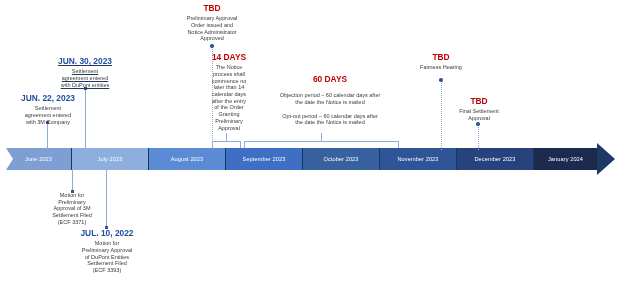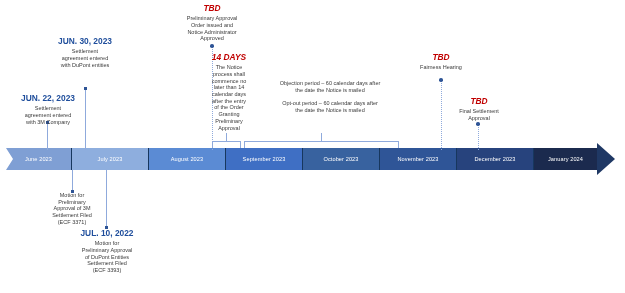--- a/index.html
+++ b/index.html
@@ -103,21 +103,20 @@
   }
   .hdr {
     font-size: 8.4px;
     font-weight: bold;
     color: #1f4e9c;
     margin-bottom: 2px;
     white-space: nowrap;
   }
   .hdr.red {
     color: #c00000;
-    font-style: italic;
   }
   .body {
     font-size: 5.5px;
     color: #3b3b3b;
     font-weight: normal;
   }
 </style>
 </head>
 <body>
 
@@ -154,21 +153,21 @@
   <div class="dot-rd" style="left:439.2px; top:78px;"></div>
 
   <div class="vline-dotted" style="left:478px; top:124px; height:26px;"></div>
   <div class="dot-rd" style="left:476.2px; top:122px;"></div>
 
   <div class="bracket" style="left:212px; top:141px; width:29px;"></div>
   <div class="bracket-stem" style="left:226px; top:133px; height:8px;"></div>
   <div class="bracket" style="left:244px; top:141px; width:155px;"></div>
   <div class="bracket-stem" style="left:321px; top:133px; height:8px;"></div>
 
-  <div class="block" style="left:14px; top:36px; width:142px;">
+  <div class="block" style="left:14px; top:56px; width:142px;text-decoration:underline;">
     <div class="hdr">JUN. 30, 2023</div>
     <div class="body">Settlement</div>
     <div class="body">agreement entered</div>
     <div class="body">with DuPont entities</div>
   </div>
 
   <div class="block" style="left:-22px; top:93px; width:140px;">
     <div class="hdr">JUN. 22, 2023</div>
     <div class="body">Settlement</div>
     <div class="body">agreement entered</div>
@@ -208,20 +207,21 @@
     <div class="body">later than 14</div>
     <div class="body">calendar days</div>
     <div class="body">after the entry</div>
     <div class="body">of the Order</div>
     <div class="body">Granting</div>
     <div class="body">Preliminary</div>
     <div class="body">Approval</div>
   </div>
 
   <div class="block" style="left:262px; top:74px; width:136px;">
+    <div class="hdr red">60 DAYS</div>
     <div style="height:6px;"></div>
     <div class="body">Objection period – 60 calendar days after</div>
     <div class="body">the date the Notice is mailed</div>
     <div style="height:7px;"></div>
     <div class="body">Opt-out period – 60 calendar days after</div>
     <div class="body">the date the Notice is mailed</div>
   </div>
 
   <div class="block" style="left:399px; top:52px; width:84px;">
     <div class="hdr red">TBD</div>

